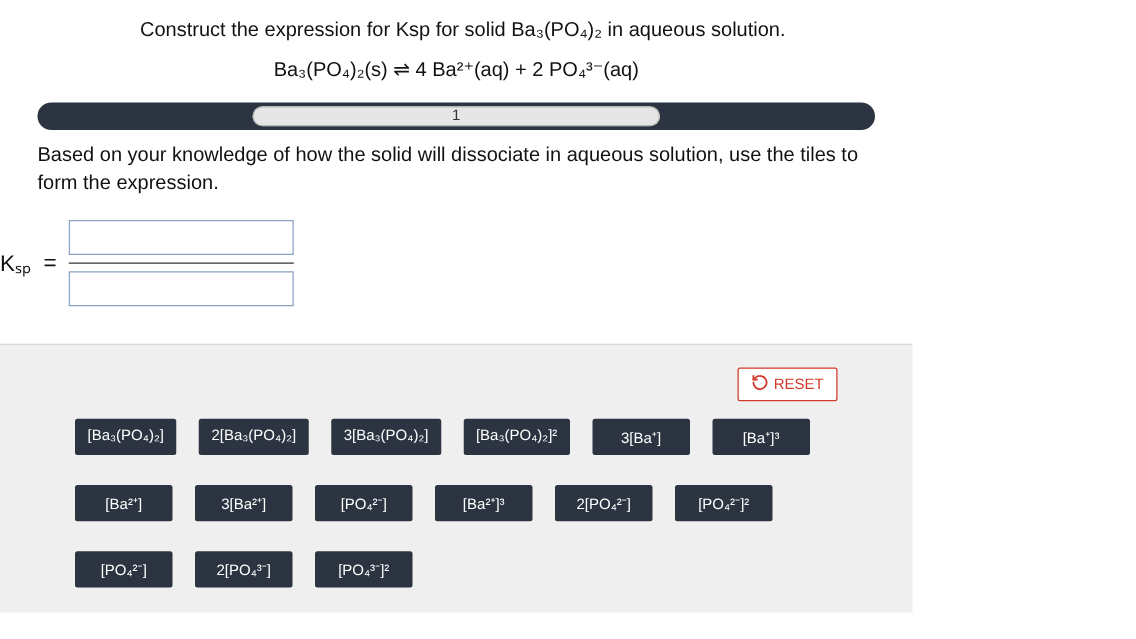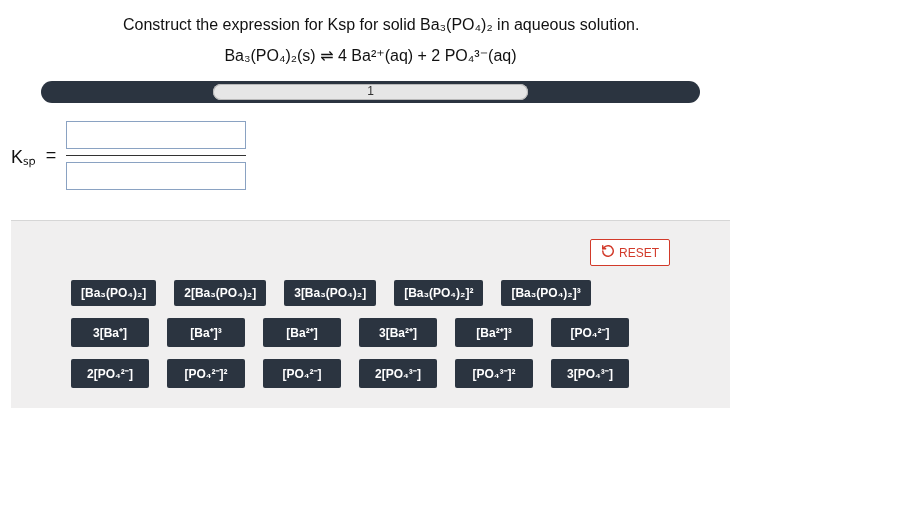--- a/index.html
+++ b/index.html
@@ -7,21 +7,20 @@
     font-family: Arial, Helvetica, sans-serif;
     font-size: 14px;
     color: #111;
     background: #fff;
   }
   .page {
     width: 730px;
     height: 511px;
     position: relative;
     box-sizing: border-box;
-    padding-left: 11px;
   }
   .prompt {
     padding: 14px 40px 0 112px;
     font-size: 16px;
     line-height: 1.4;
   }
   .equation {
     text-align: center;
     font-size: 16px;
     margin: 10px 0 16px 0;
@@ -107,23 +106,22 @@
     font-size: 12px;
     padding: 4px 10px;
     background: #fff;
     cursor: pointer;
     border-radius: 2px;
   }
   .reset-btn svg { width: 14px; height: 14px; }
   .tiles {
     display: flex;
     flex-wrap: wrap;
-    gap: 12px 18px;
+    gap: 24px 18px;
     padding: 0 30px;
-    font-weight: bold;
   }
   .tile {
     background: #2b3440;
     color: #fff;
     font-size: 12px;
     padding: 6px 10px;
     min-width: 58px;
     text-align: center;
     border-radius: 2px;
     cursor: grab;
@@ -139,20 +137,21 @@
 
   <div class="equation">Ba₃(PO₄)₂(s) ⇌ 4 Ba²⁺(aq) + 2 PO₄³⁻(aq)</div>
 
   <div class="progress-wrap">
     <div class="progress">
       <div class="progress-fill"></div>
       <div class="progress-label">1</div>
     </div>
   </div>
 
+  <div class="instructions">Based on your knowledge of how the solid will dissociate in aqueous solution, use the tiles to form the expression.</div>
 
   <div class="workspace">
     <span class="ksp">
       <span>Kₛₚ</span>
     </span>
     <span class="ksp">=</span>
     <div class="frac">
       <div class="slot"></div>
       <div class="frac-line"></div>
       <div class="slot"></div>
@@ -169,29 +168,27 @@
           </svg>
         </span>
         <span>RESET</span>
       </button>
     </div>
     <div class="tiles">
       <div class="tile">[Ba₃(PO₄)₂]</div>
       <div class="tile">2[Ba₃(PO₄)₂]</div>
       <div class="tile">3[Ba₃(PO₄)₂]</div>
       <div class="tile">[Ba₃(PO₄)₂]²</div>
-      <div class="tile">[Ba₃(PO₄)₂]³</div>
       <div class="tile">3[Ba⁺]</div>
       <div class="tile">[Ba⁺]³</div>
       <div class="tile">[Ba²⁺]</div>
       <div class="tile">3[Ba²⁺]</div>
+      <div class="tile">[PO₄²⁻]</div>
       <div class="tile">[Ba²⁺]³</div>
-      <div class="tile">[PO₄²⁻]</div>
       <div class="tile">2[PO₄²⁻]</div>
       <div class="tile">[PO₄²⁻]²</div>
       <div class="tile">[PO₄²⁻]</div>
       <div class="tile">2[PO₄³⁻]</div>
       <div class="tile">[PO₄³⁻]²</div>
-      <div class="tile">3[PO₄³⁻]</div>
     </div>
   </div>
 
 </div>
 
 </body></html>

